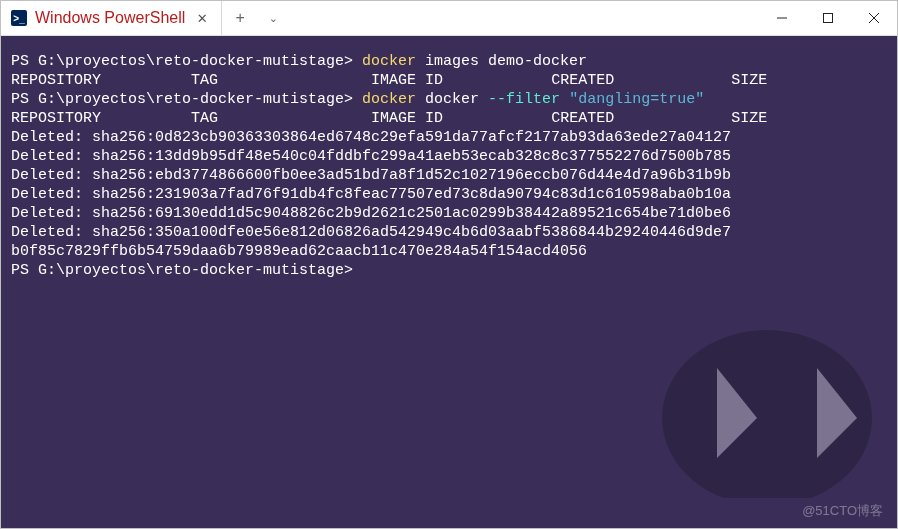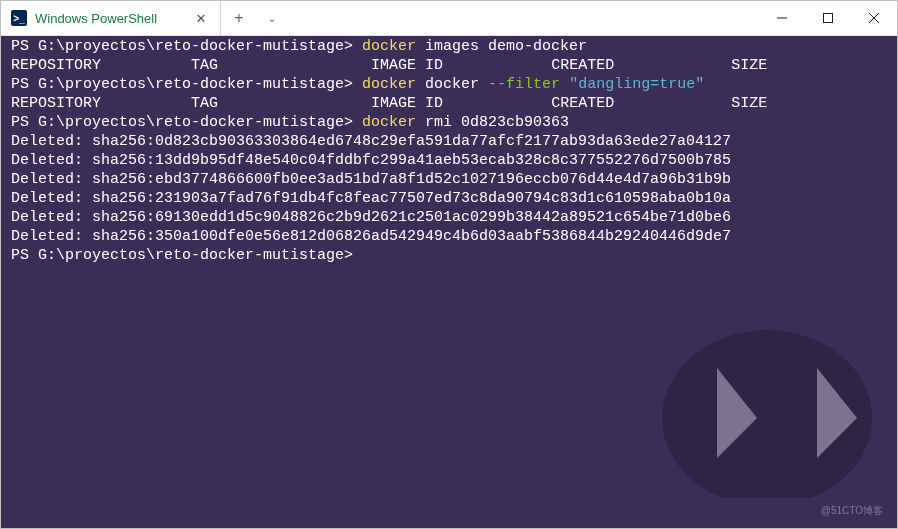--- a/index.html
+++ b/index.html
@@ -43,22 +43,22 @@
       background: #012456;
       display: inline-flex;
       align-items: center;
       justify-content: center;
       color: #ffffff;
       font-size: 10px;
       font-weight: bold;
       border-radius: 2px;
     }
     .tab-label {
-      font-size: 13px;
-      color: #15803d;
+      font-size: 16px;
+      color: #b91c1c;
       flex: 1;
     }
     .tab-close {
       width: 18px;
       height: 18px;
       display: flex;
       align-items: center;
       justify-content: center;
       font-size: 13px;
       color: #555;
@@ -93,47 +93,47 @@
       align-items: center;
       justify-content: center;
       font-size: 13px;
       color: #222;
       cursor: pointer;
     }
     .win-btn svg { display: block; }
     .terminal {
       flex: 1;
       background: #3a2e58;
-      padding: 1px 10px;
+      padding: 16px 10px;
       font-family: Consolas, "Courier New", monospace;
       font-size: 15px;
       line-height: 19px;
       color: #ffffff;
       position: relative;
       overflow: hidden;
     }
     .line { white-space: pre; }
     .prompt { color: #ffffff; }
     .cmd-hl { color: #f7d96b; }
-    .flag { color: #84cc16; }
+    .flag { color: #5eead4; }
     .qstr { color: #5bb8d6; }
     .ghost {
       position: absolute;
       right: 10px;
       bottom: 30px;
       width: 240px;
       height: 200px;
       opacity: 0.35;
       pointer-events: none;
     }
     .watermark {
       position: absolute;
       right: 14px;
       bottom: 8px;
-      font-size: 10px;
+      font-size: 13px;
       color: rgba(255,255,255,0.35);
       font-family: Arial, sans-serif;
       pointer-events: none;
     }
   </style>
 </head>
 <body>
 
 <div class="window-frame">
   <div class="titlebar">
@@ -169,24 +169,24 @@
     <svg class="ghost" viewBox="0 0 240 200">
       <ellipse cx="120" cy="120" rx="105" ry="88" fill="#1a1227"></ellipse>
       <path d="M 70 70 L 110 120 L 70 160 Z" fill="#f5f5f5"></path>
       <path d="M 170 70 L 210 120 L 170 160 Z" fill="#f5f5f5"></path>
     </svg>
 
     <div class="line"><span class="prompt">PS G:\proyectos\reto-docker-mutistage&gt;</span> <span class="cmd-hl">docker</span><span> images demo-docker</span></div>
     <div class="line"><span>REPOSITORY</span>          <span>TAG</span>                 <span>IMAGE ID</span>            <span>CREATED</span>             <span>SIZE</span></div>
     <div class="line"><span class="prompt">PS G:\proyectos\reto-docker-mutistage&gt;</span> <span class="cmd-hl">docker</span><span> docker </span><span class="flag">--filter</span><span class="qstr"> "dangling=true"</span></div>
     <div class="line"><span>REPOSITORY</span>          <span>TAG</span>                 <span>IMAGE ID</span>            <span>CREATED</span>             <span>SIZE</span></div>
-    <div class="line"><span class="prompt">PS G:\proyectos\reto-docker-mutistage&gt;</span> <span class="cmd-hl">docker</span><span> rmi 0d823cb90363</span></div>
     <div class="line">Deleted: sha256:0d823cb90363303864ed6748c29efa591da77afcf2177ab93da63ede27a04127</div>
     <div class="line">Deleted: sha256:13dd9b95df48e540c04fddbfc299a41aeb53ecab328c8c377552276d7500b785</div>
     <div class="line">Deleted: sha256:ebd3774866600fb0ee3ad51bd7a8f1d52c1027196eccb076d44e4d7a96b31b9b</div>
     <div class="line">Deleted: sha256:231903a7fad76f91db4fc8feac77507ed73c8da90794c83d1c610598aba0b10a</div>
     <div class="line">Deleted: sha256:69130edd1d5c9048826c2b9d2621c2501ac0299b38442a89521c654be71d0be6</div>
     <div class="line">Deleted: sha256:350a100dfe0e56e812d06826ad542949c4b6d03aabf5386844b29240446d9de7</div>
+    <div class="line">b0f85c7829ffb6b54759daa6b79989ead62caacb11c470e284a54f154acd4056</div>
     <div class="line"><span class="prompt">PS G:\proyectos\reto-docker-mutistage&gt;</span></div>
 
     <div class="watermark">@51CTO博客</div>
   </div>
 </div>
 
 </body></html>

